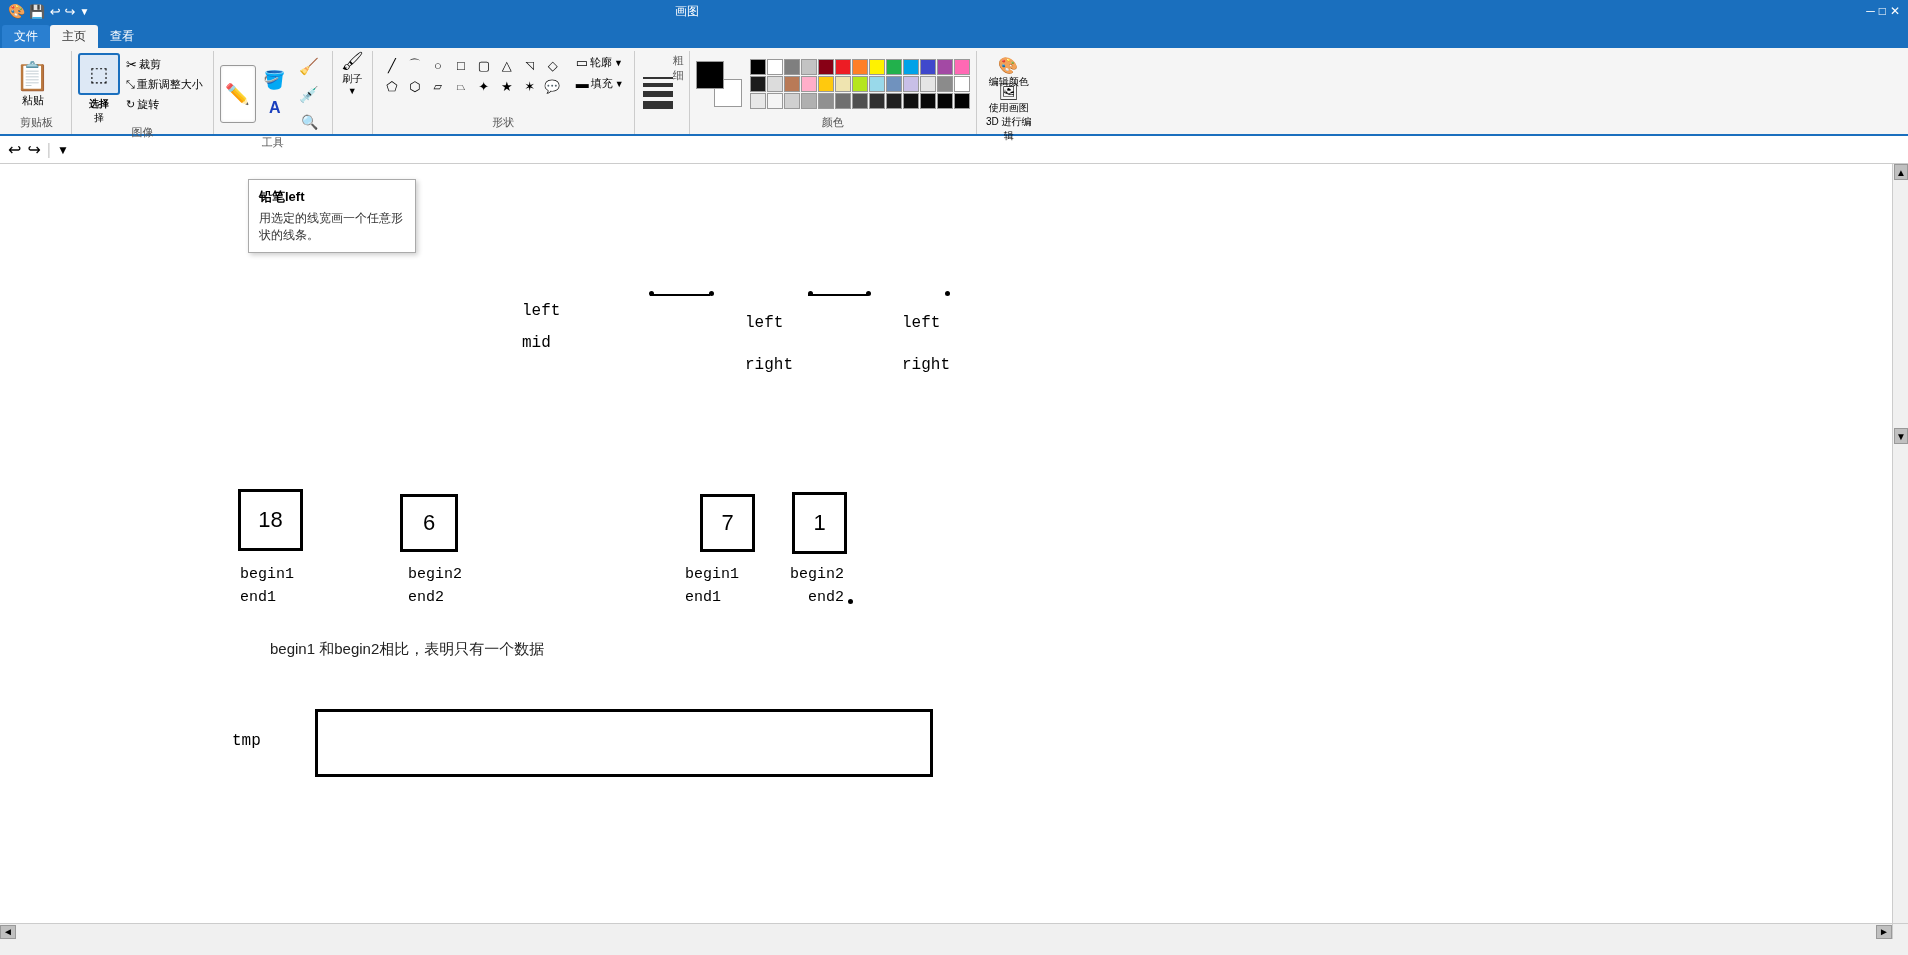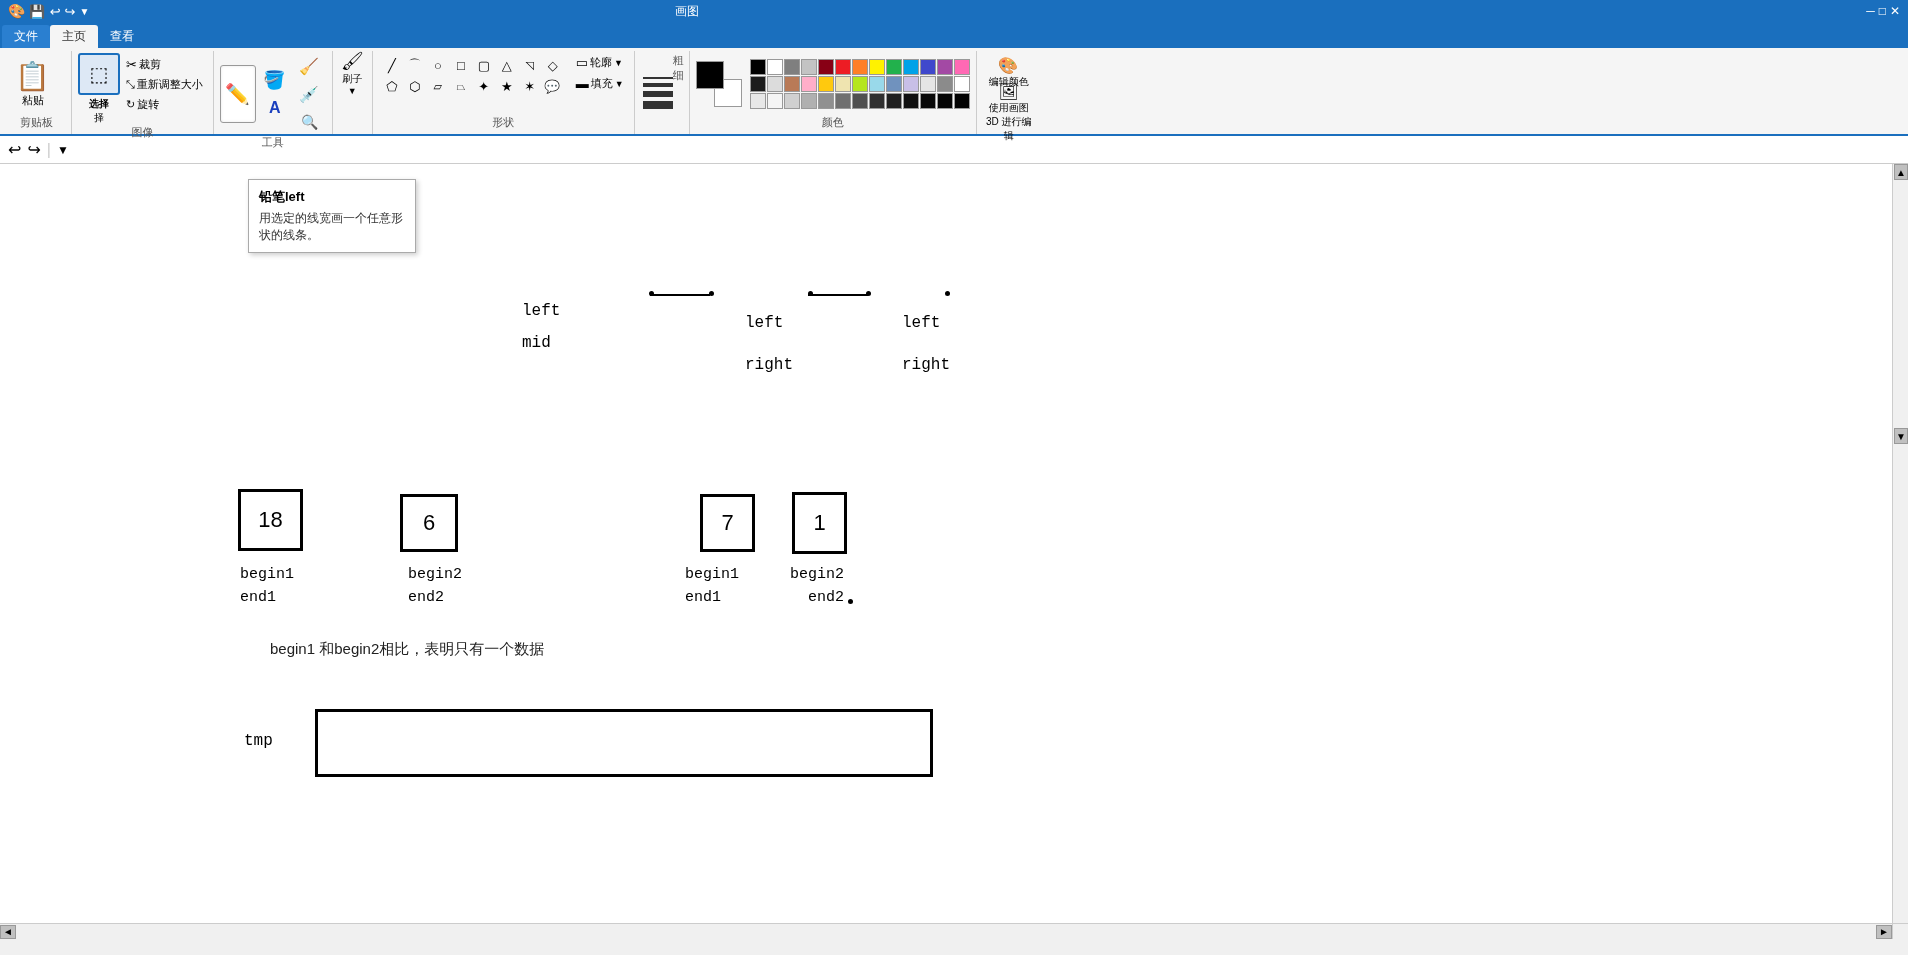--- a/index.html
+++ b/index.html
@@ -289,21 +289,21 @@
     </div>
     <span style="position:absolute; top:402px; left:790px; font-size:15px; font-family:'Courier New',monospace;">begin2</span>
     <span style="position:absolute; top:425px; left:808px; font-size:15px; font-family:'Courier New',monospace;">end2</span>
 
     <div style="position:absolute; top:435px; left:848px; width:5px; height:5px; background:#000; border-radius:50%;"></div>
 
     <div style="position:absolute; top:473px; left:270px; font-size:15px; line-height:1.6; color:#222; font-family:'SimSun','Microsoft YaHei',sans-serif;">
       <div>begin1 和begin2相比，表明只有一个数据</div>
     </div>
 
-    <span style="position:absolute; top:568px; left:244px; font-size:16px; font-family:'Courier New',monospace;">tmp</span>
+    <span style="position:absolute; top:568px; left:232px; font-size:16px; font-family:'Courier New',monospace;">tmp</span>
 
     <div style="position:absolute; top:545px; left:315px; width:618px; height:68px; border:3px solid #000; background:white;"></div>
 
   </div>
 
   <div style="position:absolute; top:0; right:0; bottom:16px; width:16px; background:#f0f0f0; border-left:1px solid #ccc;">
     <div style="width:14px; height:16px; background:#c0c0c0; border:1px solid #999; margin:0 1px; cursor:pointer; display:flex; align-items:center; justify-content:center; font-size:10px;">▲</div>
     <div style="width:14px; height:16px; background:#c0c0c0; border:1px solid #999; margin:248px 1px 0 1px; cursor:pointer; display:flex; align-items:center; justify-content:center; font-size:10px;">▼</div>
   </div>
 

